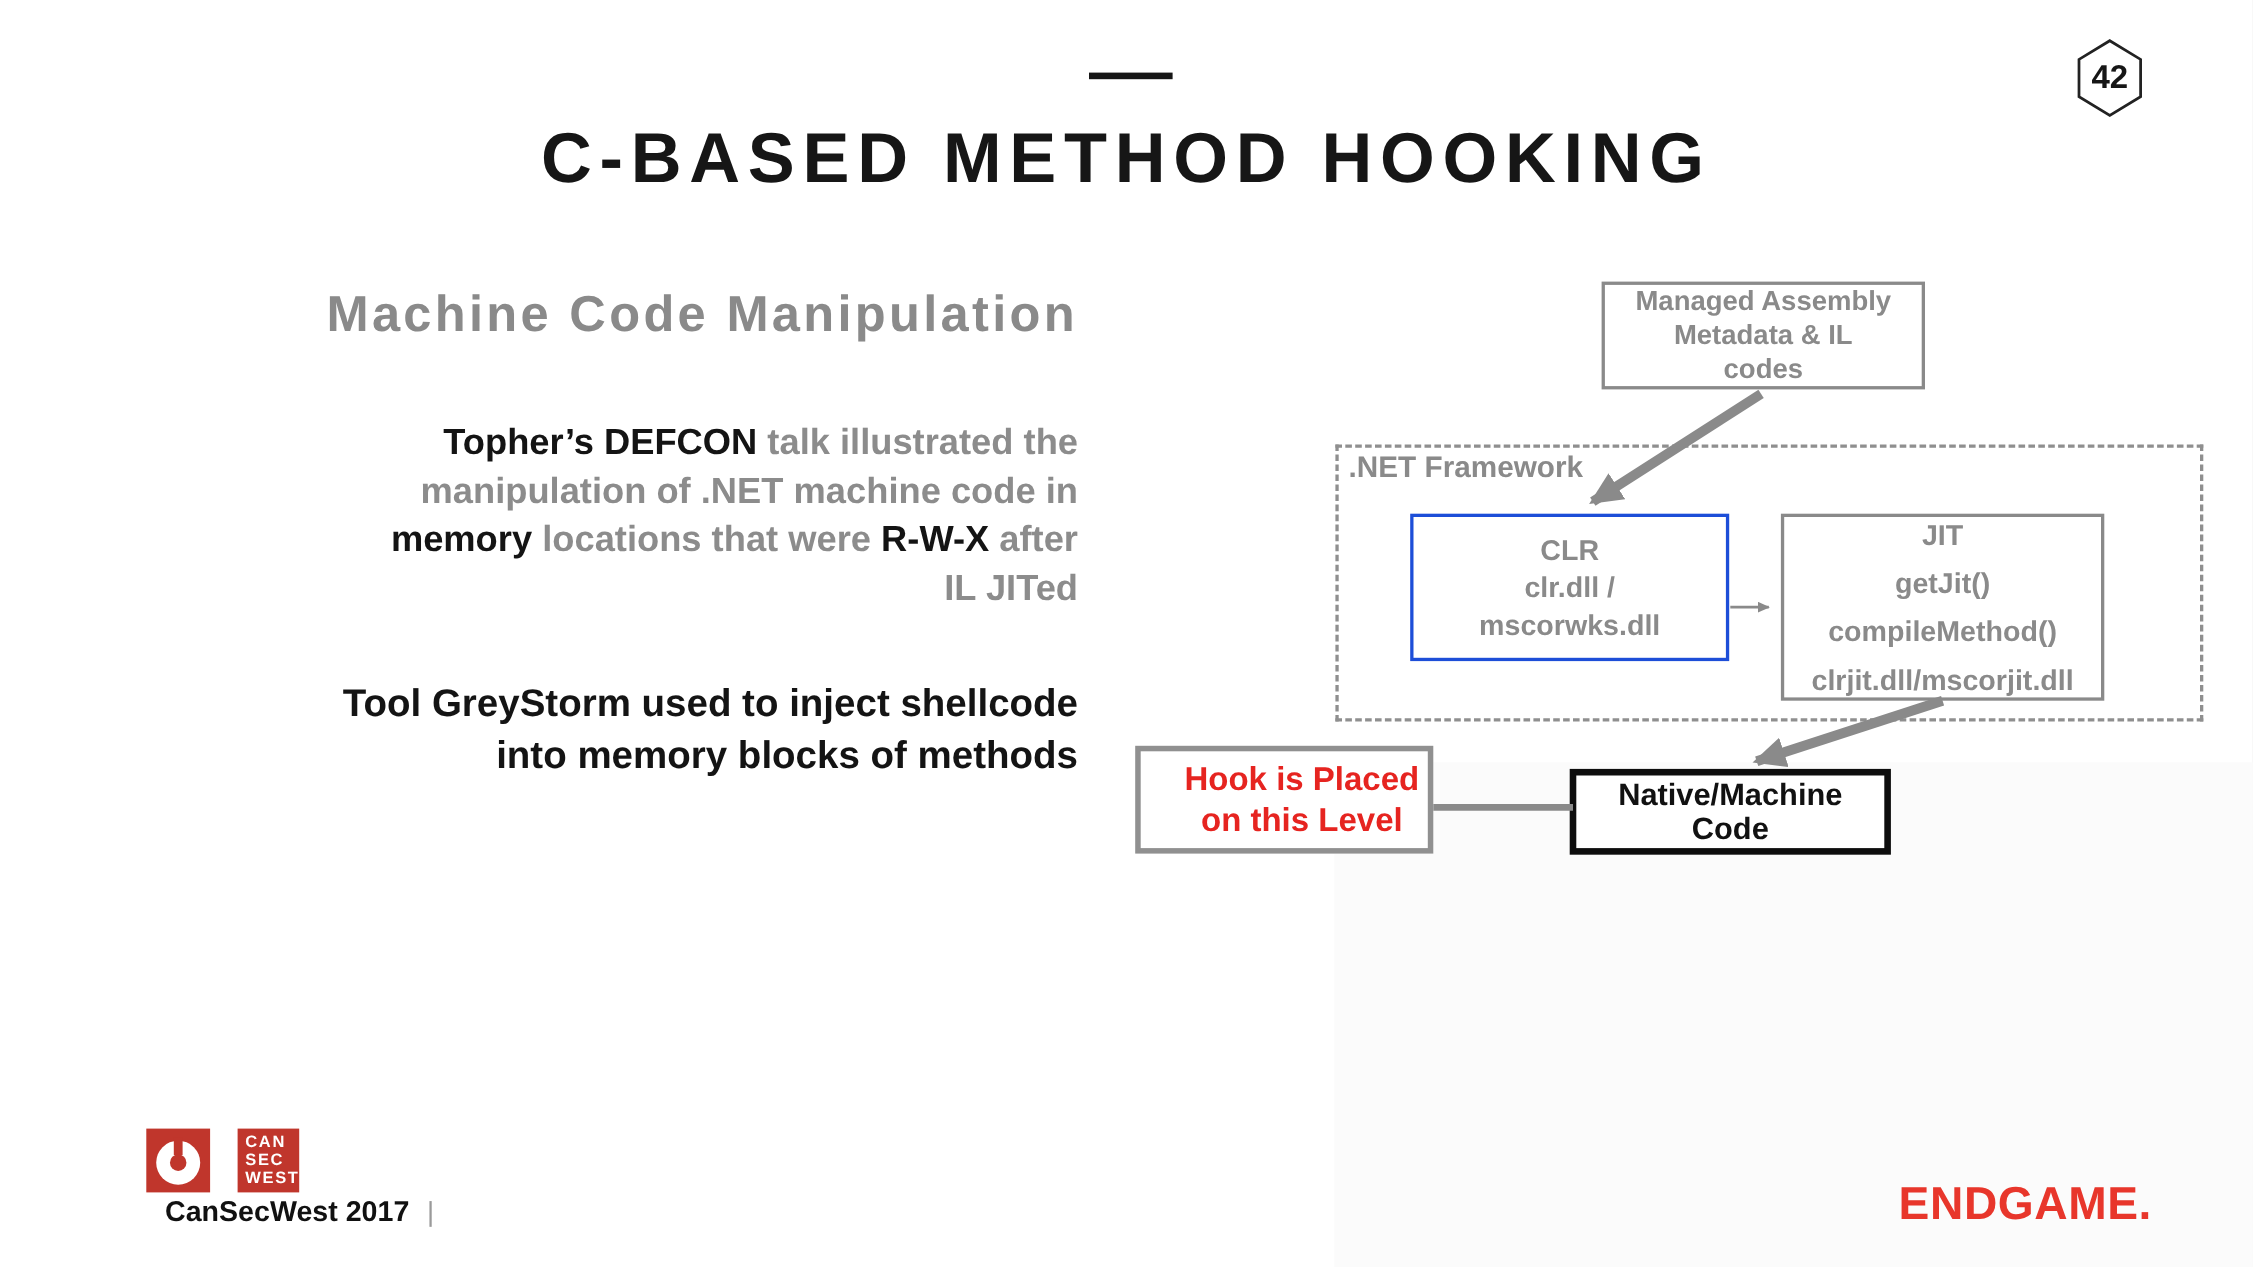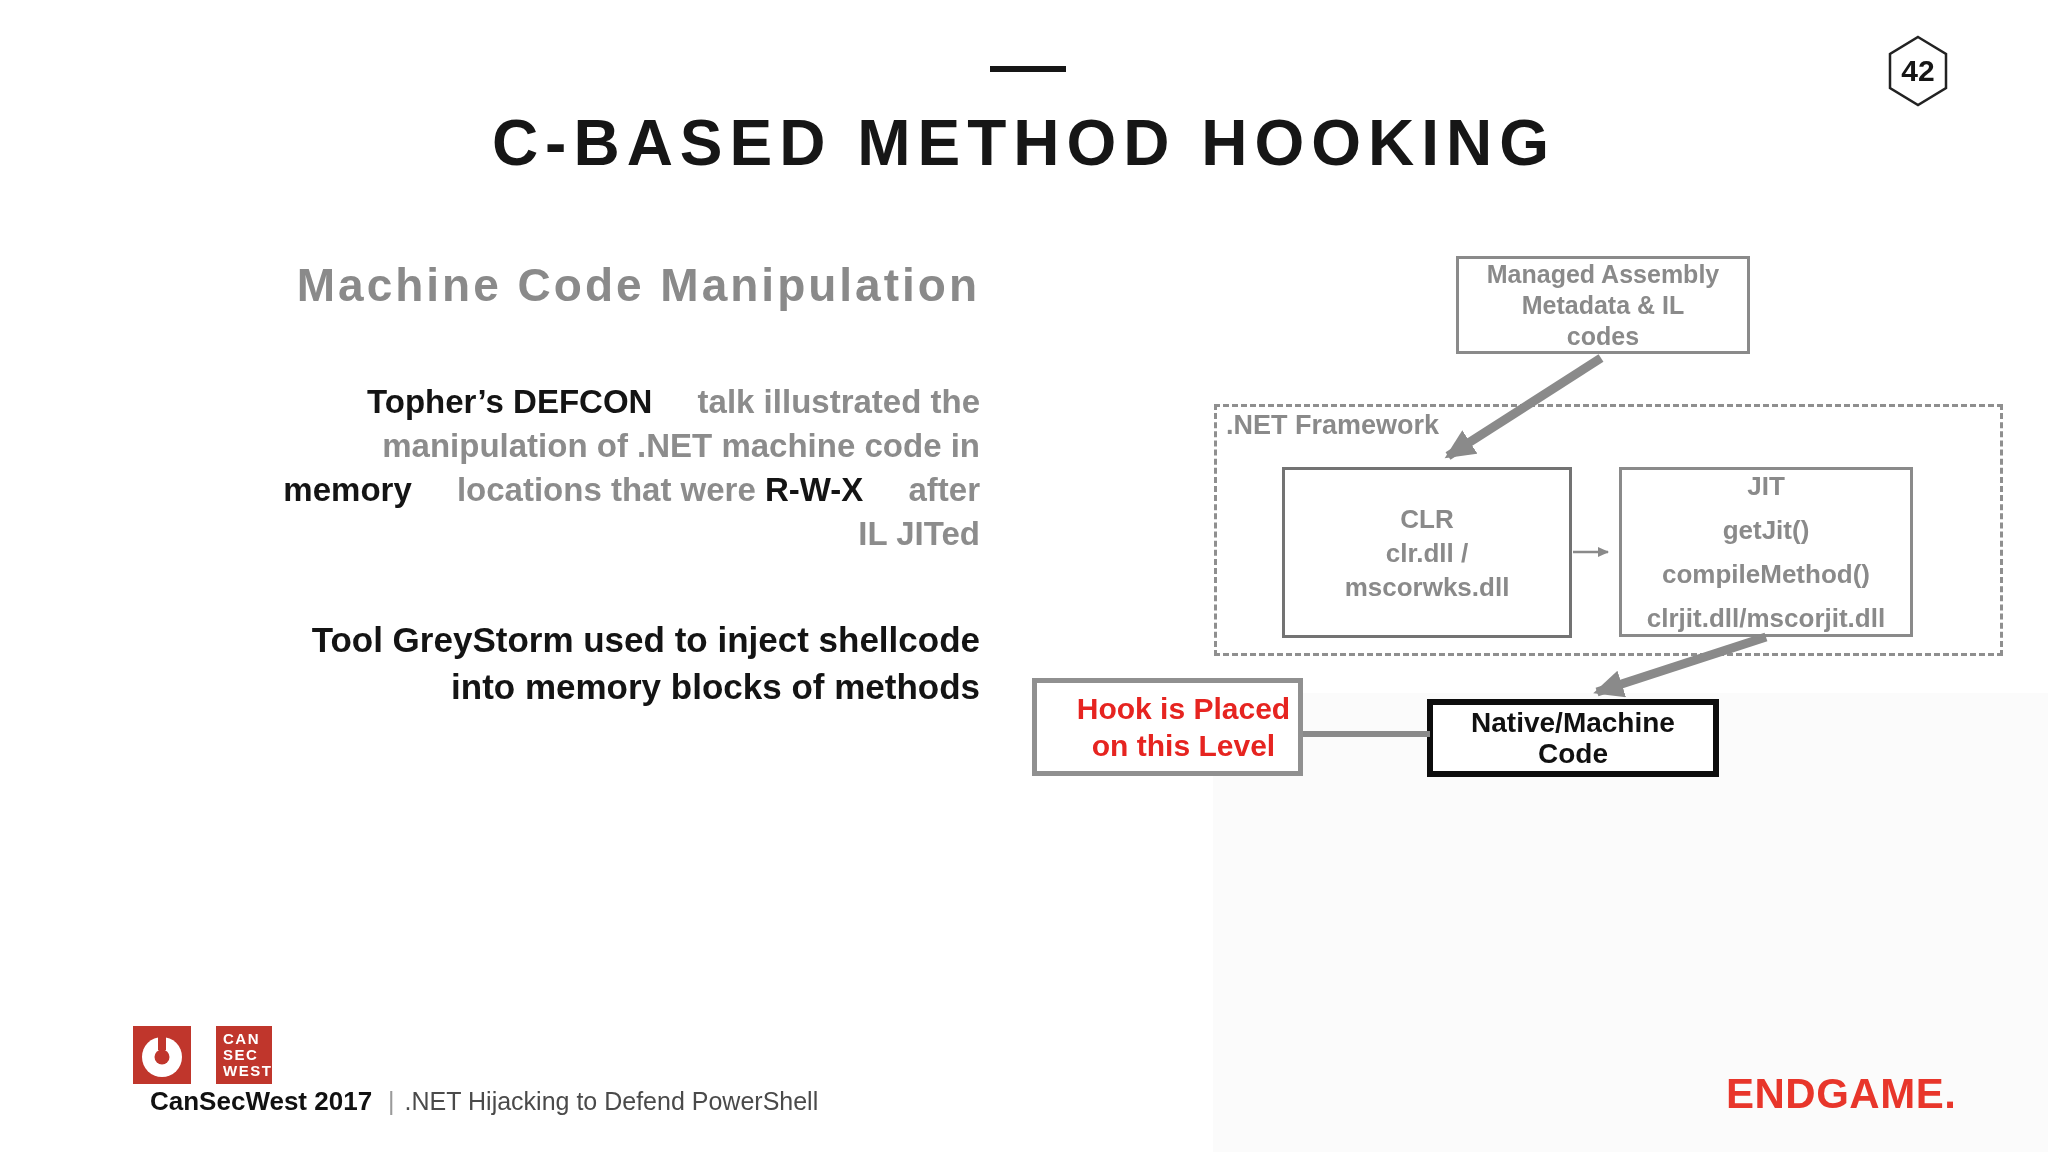--- a/index.html
+++ b/index.html
@@ -17,32 +17,32 @@
   
   #hexagon{left:1886px;top:34px;width:64px;height:74px;}
   #hexagon svg{display:block;}
   #page-number{left:0;top:0;width:64px;height:74px;display:flex;align-items:center;justify-content:center;
     font-size:30px;font-weight:bold;color:#161616;}
   
   #section-heading{left:140px;top:258px;width:840px;text-align:right;font-size:46px;font-weight:bold;
     letter-spacing:3px;color:#8a8a8a;white-space:nowrap;}
   #body-paragraph{left:140px;top:380px;width:840px;text-align:right;font-size:33px;font-weight:bold;
     line-height:44px;white-space:pre-line;}
-  #body-paragraph .dim{color:#8c8c8c;margin-left:36px;}
+  #body-paragraph .dim{color:#8c8c8c;}
   #body-paragraph .em{color:#141414;}
   #tool-paragraph{left:140px;top:616px;width:840px;text-align:right;font-size:35px;font-weight:bold;
     line-height:47px;color:#141414;white-space:pre-line;}
   
   .dbox{box-sizing:border-box;background:#ffffff;display:flex;align-items:center;justify-content:center;
     text-align:center;font-weight:bold;color:#8a8a8a;white-space:pre-line;}
   #managed-box{left:1456px;top:256px;width:294px;height:98px;border:3px solid #8a8a8a;
     font-size:25px;line-height:31px;}
   #net-frame{left:1214px;top:404px;width:789px;height:252px;border:3px dashed #8f8f8f;box-sizing:border-box;}
   #net-frame-label{left:1226px;top:410px;font-size:27px;font-weight:bold;color:#8a8a8a;}
-  #clr-box{left:1282px;top:467px;width:290px;height:171px;border:3px solid #737373;
+  #clr-box{left:1282px;top:467px;width:290px;height:134px;border:3px solid #1d4ed8;
     font-size:26px;line-height:34px;}
   #jit-box{left:1619px;top:467px;width:294px;height:170px;border:3px solid #8a8a8a;
     font-size:26px;line-height:44px;}
   #hook-box{left:1032px;top:678px;width:271px;height:98px;border:5px solid #909090;
     font-size:30px;line-height:37px;color:#e62420;padding-left:32px;}
   #native-box{left:1427px;top:699px;width:292px;height:78px;border:6px solid #0d0d0d;
     font-size:28px;line-height:31px;color:#111111;}
   #arrows{left:0;top:0;width:2048px;height:1152px;pointer-events:none;}
   
   #logo{left:133px;top:1026px;width:126px;height:58px;display:flex;gap:22px;}
@@ -128,18 +128,17 @@
     <div id="logo-text">
       <div>CAN</div>
       <div>SEC</div>
       <div>WEST</div>
     </div>
   </div>
 
   <div id="footer-line" class="abs">
     <span id="footer-conference">CanSecWest 2017</span>
     <span id="footer-separator">|</span>
-    <span id="footer-talk">.NET Hijacking to Defend PowerShell</span>
   </div>
 
   <div id="endgame" class="abs">ENDGAME.</div>
 
 </div>
 
 </body></html>

